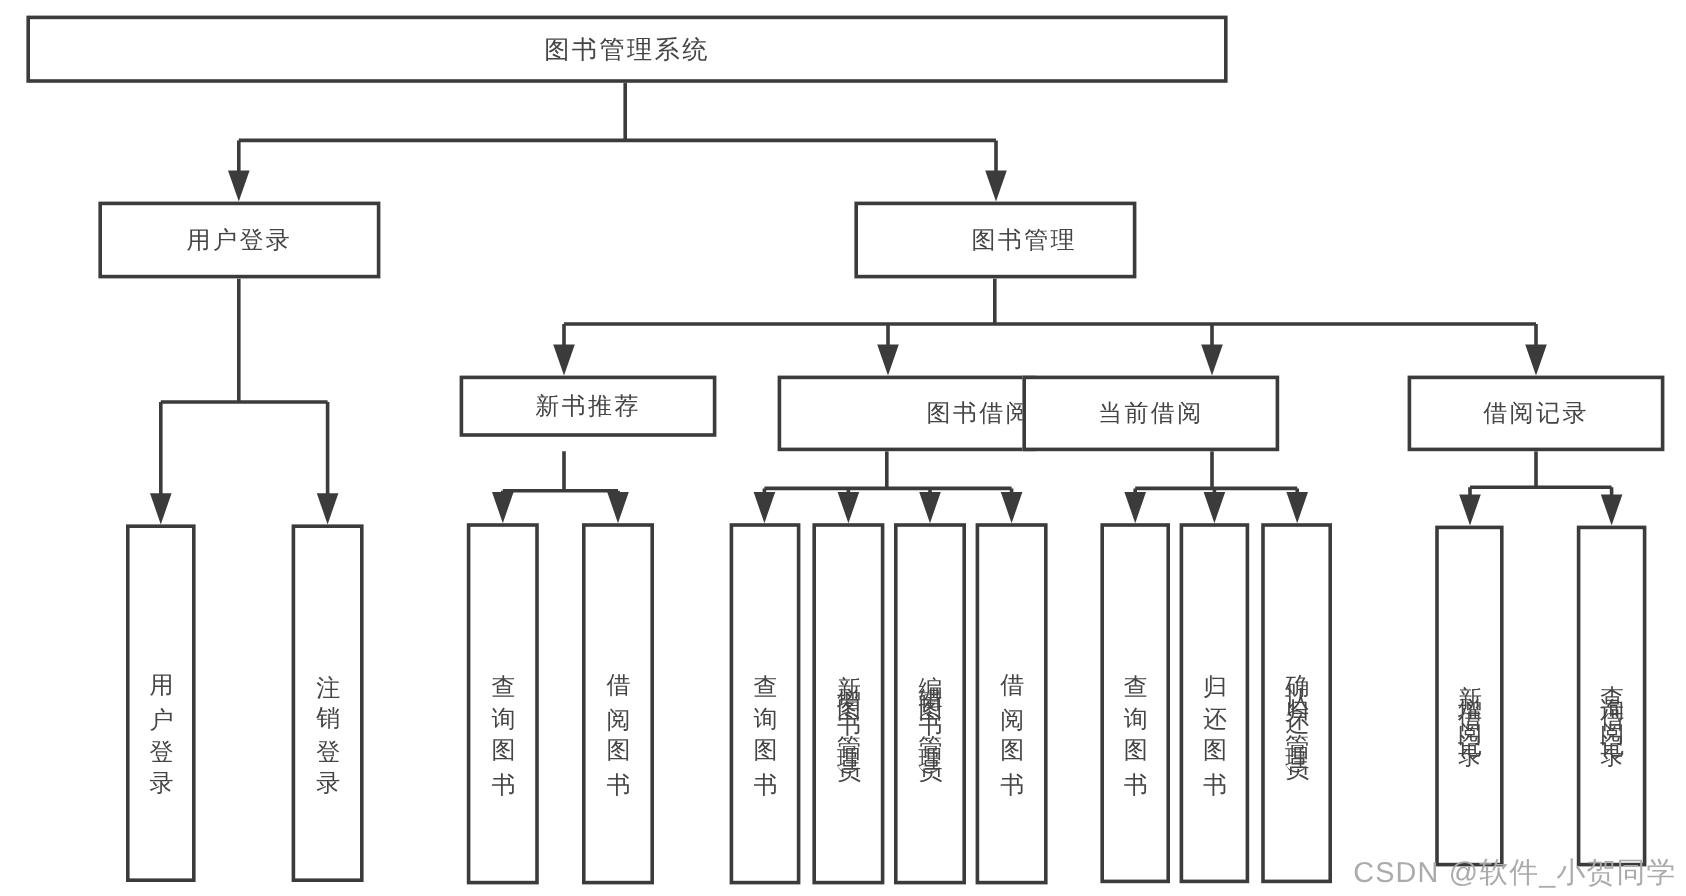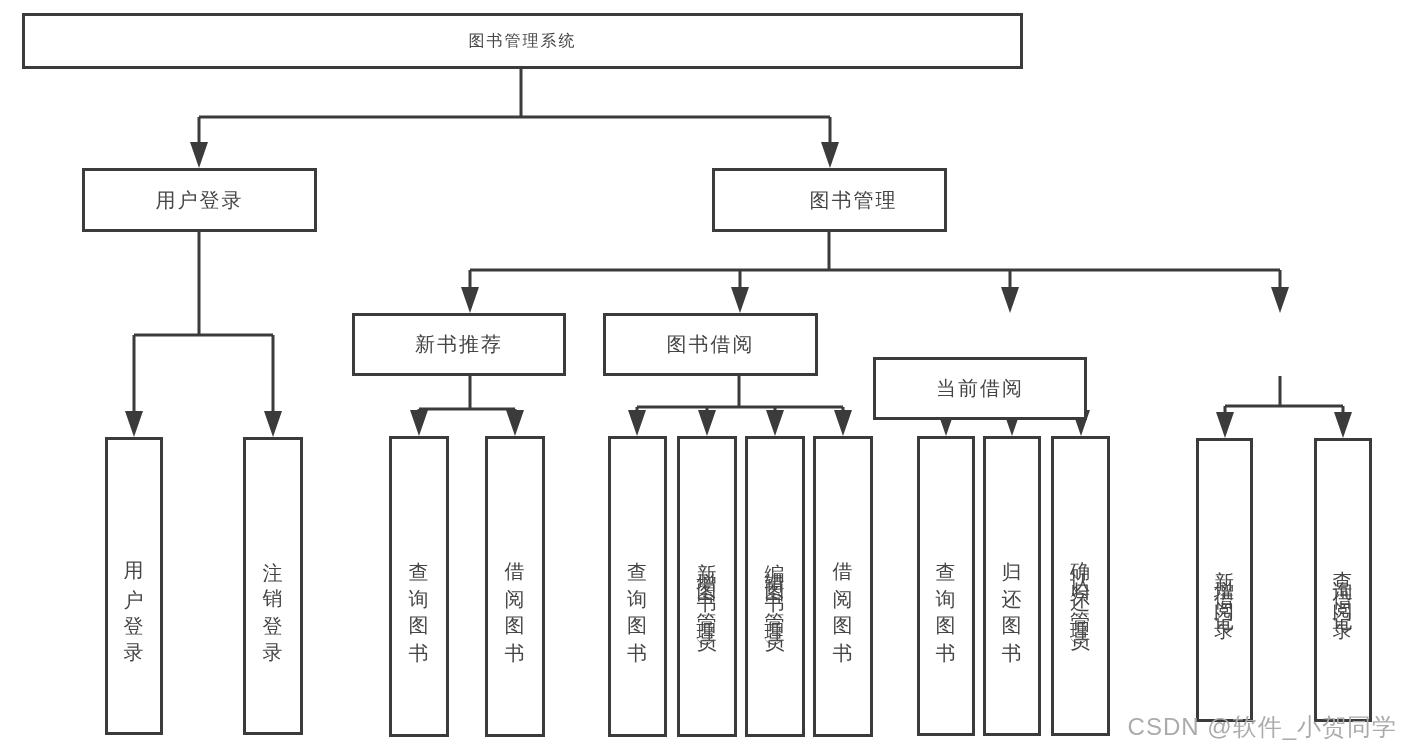--- a/index.html
+++ b/index.html
@@ -13,21 +13,21 @@
     position:relative;width:1405px;height:747px;background:var(--background);
     font-family:"Liberation Sans",sans-serif;overflow:hidden;
   }
   svg.wires{position:absolute;left:0;top:0;display:block;}
   .node{
     position:absolute;box-sizing:border-box;border:3px solid var(--line);
     background:var(--background);display:flex;align-items:center;justify-content:center;
     color:var(--text);
   }
   .node.h .label{font-size:20px;letter-spacing:2px;white-space:nowrap;}
-  .node.root .label{font-size:16px;}
+  .node.root .label{font-size:21px;}
   .node.leaf .label{
     writing-mode:vertical-lr;text-orientation:mixed;
     font-size:20px;line-height:1;letter-spacing:27px;margin-bottom:-27px;
   }
   .node.leaf.long .label{letter-spacing:10px;margin-bottom:-10px;}
   .watermark{
     position:absolute;right:8px;bottom:4px;font-size:24px;letter-spacing:1px;
     color:var(--watermark);white-space:nowrap;z-index:5;
   }
 </style>
@@ -83,28 +83,31 @@
     <span class="label">图书管理系统</span>
   </div>
 
   <div class="node h" style="left:82px;top:168px;width:235px;height:64px;">
     <span class="label">用户登录</span>
   </div>
   <div class="node h" style="left:712px;top:168px;width:235px;height:64px;padding-left:48px;">
     <span class="label">图书管理</span>
   </div>
 
-  <div class="node h" style="left:352px;top:313px;width:214px;height:63px;text-align:right;">
+  <div class="node h" style="left:383px;top:313px;width:214px;height:51px;text-align:right;">
     <span class="label">新书推荐</span>
   </div>
-  <div class="node h" style="left:603px;top:313px;width:215px;height:63px;">
+  <div class="node h" style="left:648px;top:313px;width:215px;height:63px;justify-content:flex-end;">
     <span class="label">图书借阅</span>
   </div>
-  <div class="node h" style="left:873px;top:313px;width:214px;height:63px;margin-top:44px;">
+  <div class="node h" style="left:852px;top:313px;width:214px;height:63px;">
     <span class="label">当前借阅</span>
+  </div>
+  <div class="node h" style="left:1173px;top:313px;width:214px;height:63px;">
+    <span class="label">借阅记录</span>
   </div>
 
   <div class="node leaf" style="left:105px;top:437px;width:58px;height:298px;">
     <span class="label">用户登录</span>
   </div>
   <div class="node leaf" style="left:243px;top:437px;width:60px;height:298px;">
     <span class="label">注销登录</span>
   </div>
 
   <div class="node leaf" style="left:389px;top:436px;width:60px;height:301px;">

